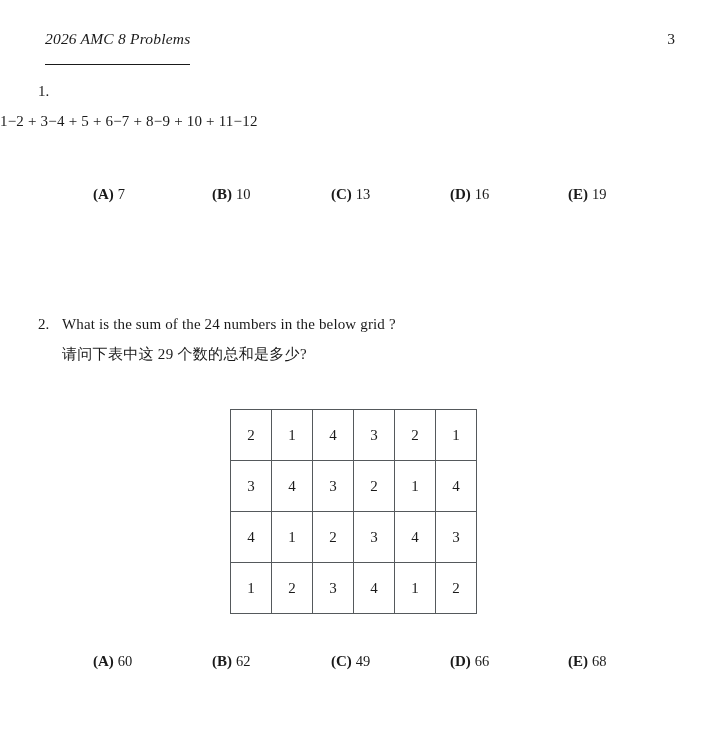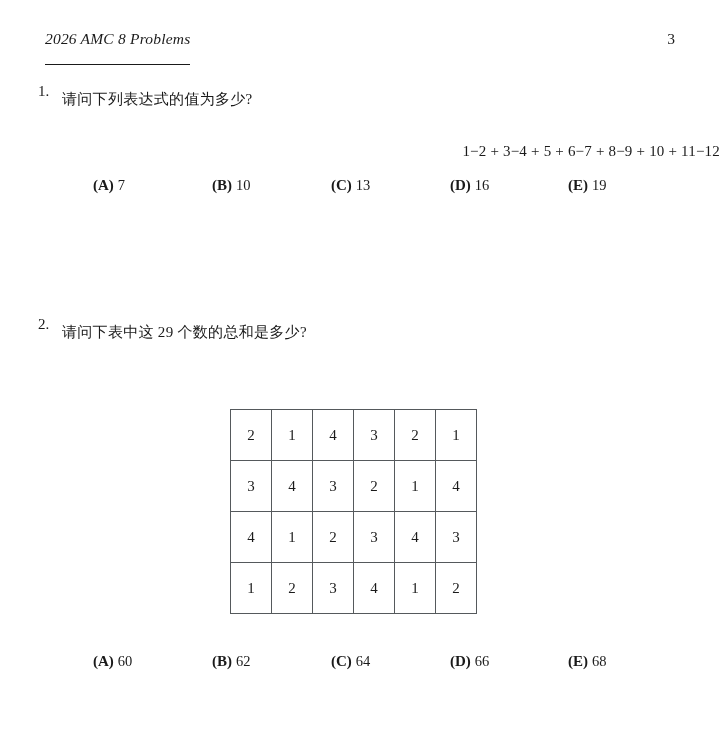--- a/index.html
+++ b/index.html
@@ -76,32 +76,32 @@
   .prob-zh {
     padding-left: 62px;
     font-size: 15px;
     line-height: 22px;
     margin-top: 8px;
     letter-spacing: 0.3px;
   }
 
   
   .expression {
-    text-align: right;
+    text-align: left;
     font-size: 15px;
     margin-top: 33px;
     letter-spacing: 0.2px;
   }
 
   
   .choices {
     position: relative;
     height: 24px;
   }
-  #choices-1 { margin-top: 17px; }
+  #choices-1 { margin-top: 56px; }
   .choice {
     position: absolute;
     font-size: 15px;
     white-space: nowrap;
   }
   .choice .label {
     font-weight: bold;
     font-size: 15px;
   }
   .choice .value {
@@ -148,21 +148,20 @@
 
   <div class="header">
     <span class="header-title">2026 AMC 8 Problems</span>
     <span class="header-page">3</span>
   </div>
 
   <div class="problem" id="problem-1">
     <div class="prob-line">
       <span class="prob-number">1.</span>
     </div>
-    <div class="prob-zh">请问下列表达式的值为多少?</div>
 
     <div class="expression">1−2 + 3−4 + 5 + 6−7 + 8−9 + 10 + 11−12</div>
 
     <div class="choices" id="choices-1">
       <span class="choice">
         <span class="label">(A)</span><span class="value">7</span>
       </span>
       <span class="choice">
         <span class="label">(B)</span><span class="value">10</span>
       </span>
@@ -174,20 +173,21 @@
       </span>
       <span class="choice">
         <span class="label">(E)</span><span class="value">19</span>
       </span>
     </div>
   </div>
 
   <div class="problem" id="problem-2">
     <div class="prob-line">
       <span class="prob-number">2.</span>
+      <span class="prob-en">What is the sum of the 24 numbers in the below grid ?</span>
     </div>
     <div class="prob-zh">请问下表中这 29 个数的总和是多少?</div>
   </div>
 
   <div class="grid-wrap">
     <table class="number-grid" id="number-grid">
       <tbody>
           <tr>
             <td>2</td>
             <td>1</td>
@@ -225,21 +225,21 @@
   </div>
 
   <div class="choices" id="choices-2">
     <span class="choice">
       <span class="label">(A)</span><span class="value">60</span>
     </span>
     <span class="choice">
       <span class="label">(B)</span><span class="value">62</span>
     </span>
     <span class="choice">
-      <span class="label">(C)</span><span class="value">64</span>
+      <span class="label">(C)</span><span class="value">49</span>
     </span>
     <span class="choice">
       <span class="label">(D)</span><span class="value">66</span>
     </span>
     <span class="choice">
       <span class="label">(E)</span><span class="value">68</span>
     </span>
   </div>
 
 </div>

